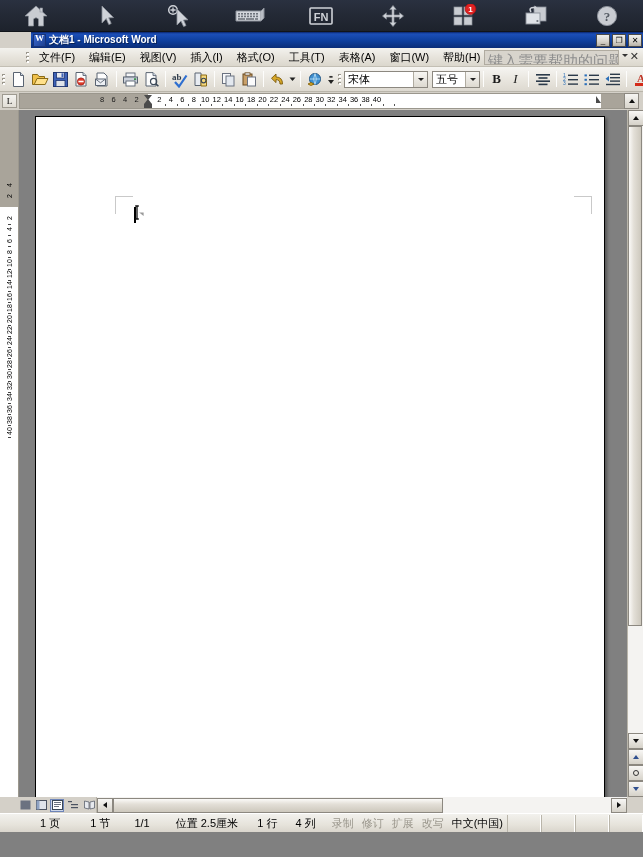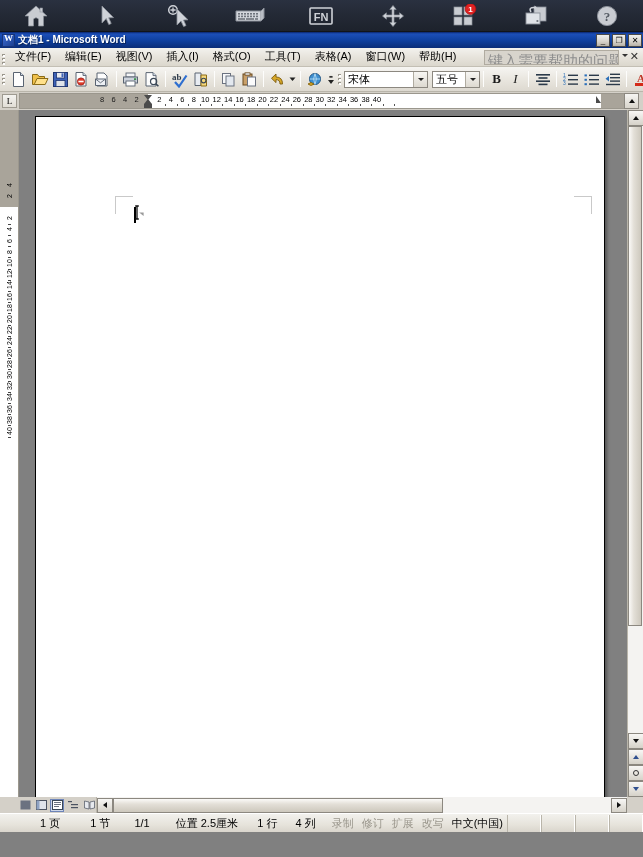--- a/index.html
+++ b/index.html
@@ -34,20 +34,21 @@
     display: flex; flex-direction: column;
   }
 
   
   #title-bar {
     height: 16px;
     background: linear-gradient(to bottom, #0a246a 0%, #1c4fb8 12%, #0e3f9e 55%, #0a2d78 100%);
     display: flex; align-items: center;
     padding: 0 1px 0 2px;
     color: #ffffff;
+    margin-left: 31px;
   }
   #app-icon {
     width: 13px; height: 13px; margin-right: 3px;
     background: linear-gradient(135deg, #3b6bd4 0%, #1c3f8f 100%);
     border: 1px solid #17347a;
     position: relative; flex: none;
   }
   #app-icon::after {
     content: "W";
     position: absolute; left: 0; right: 0; top: -2px;
@@ -70,23 +71,24 @@
   }
   .win-btn i {
     position: absolute; left: 0; right: 0; top: 50%;
     transform: translateY(-50%); font-style: normal; font-size: 8px;
   }
 
   
   #menu-bar {
     height: 19px;
     background: linear-gradient(to bottom, #f3f2ee 0%, #e7e4dc 50%, #dbd7cd 100%);
-    display: flex; align-items: flex-end;
+    display: flex; align-items: center;
     border-bottom: 1px solid #c3bfb4;
     position: relative;
+    padding-left: 24px;
   }
   .grip {
     width: 3px; height: 13px; margin: 0 3px 0 2px; flex: none;
     background-image:
       linear-gradient(to bottom, #ffffff 50%, transparent 50%),
       linear-gradient(to bottom, #9a968c 50%, transparent 50%);
     background-size: 3px 4px, 3px 4px;
     background-position: 1px 2px, 0 1px;
     background-repeat: repeat-y;
   }

